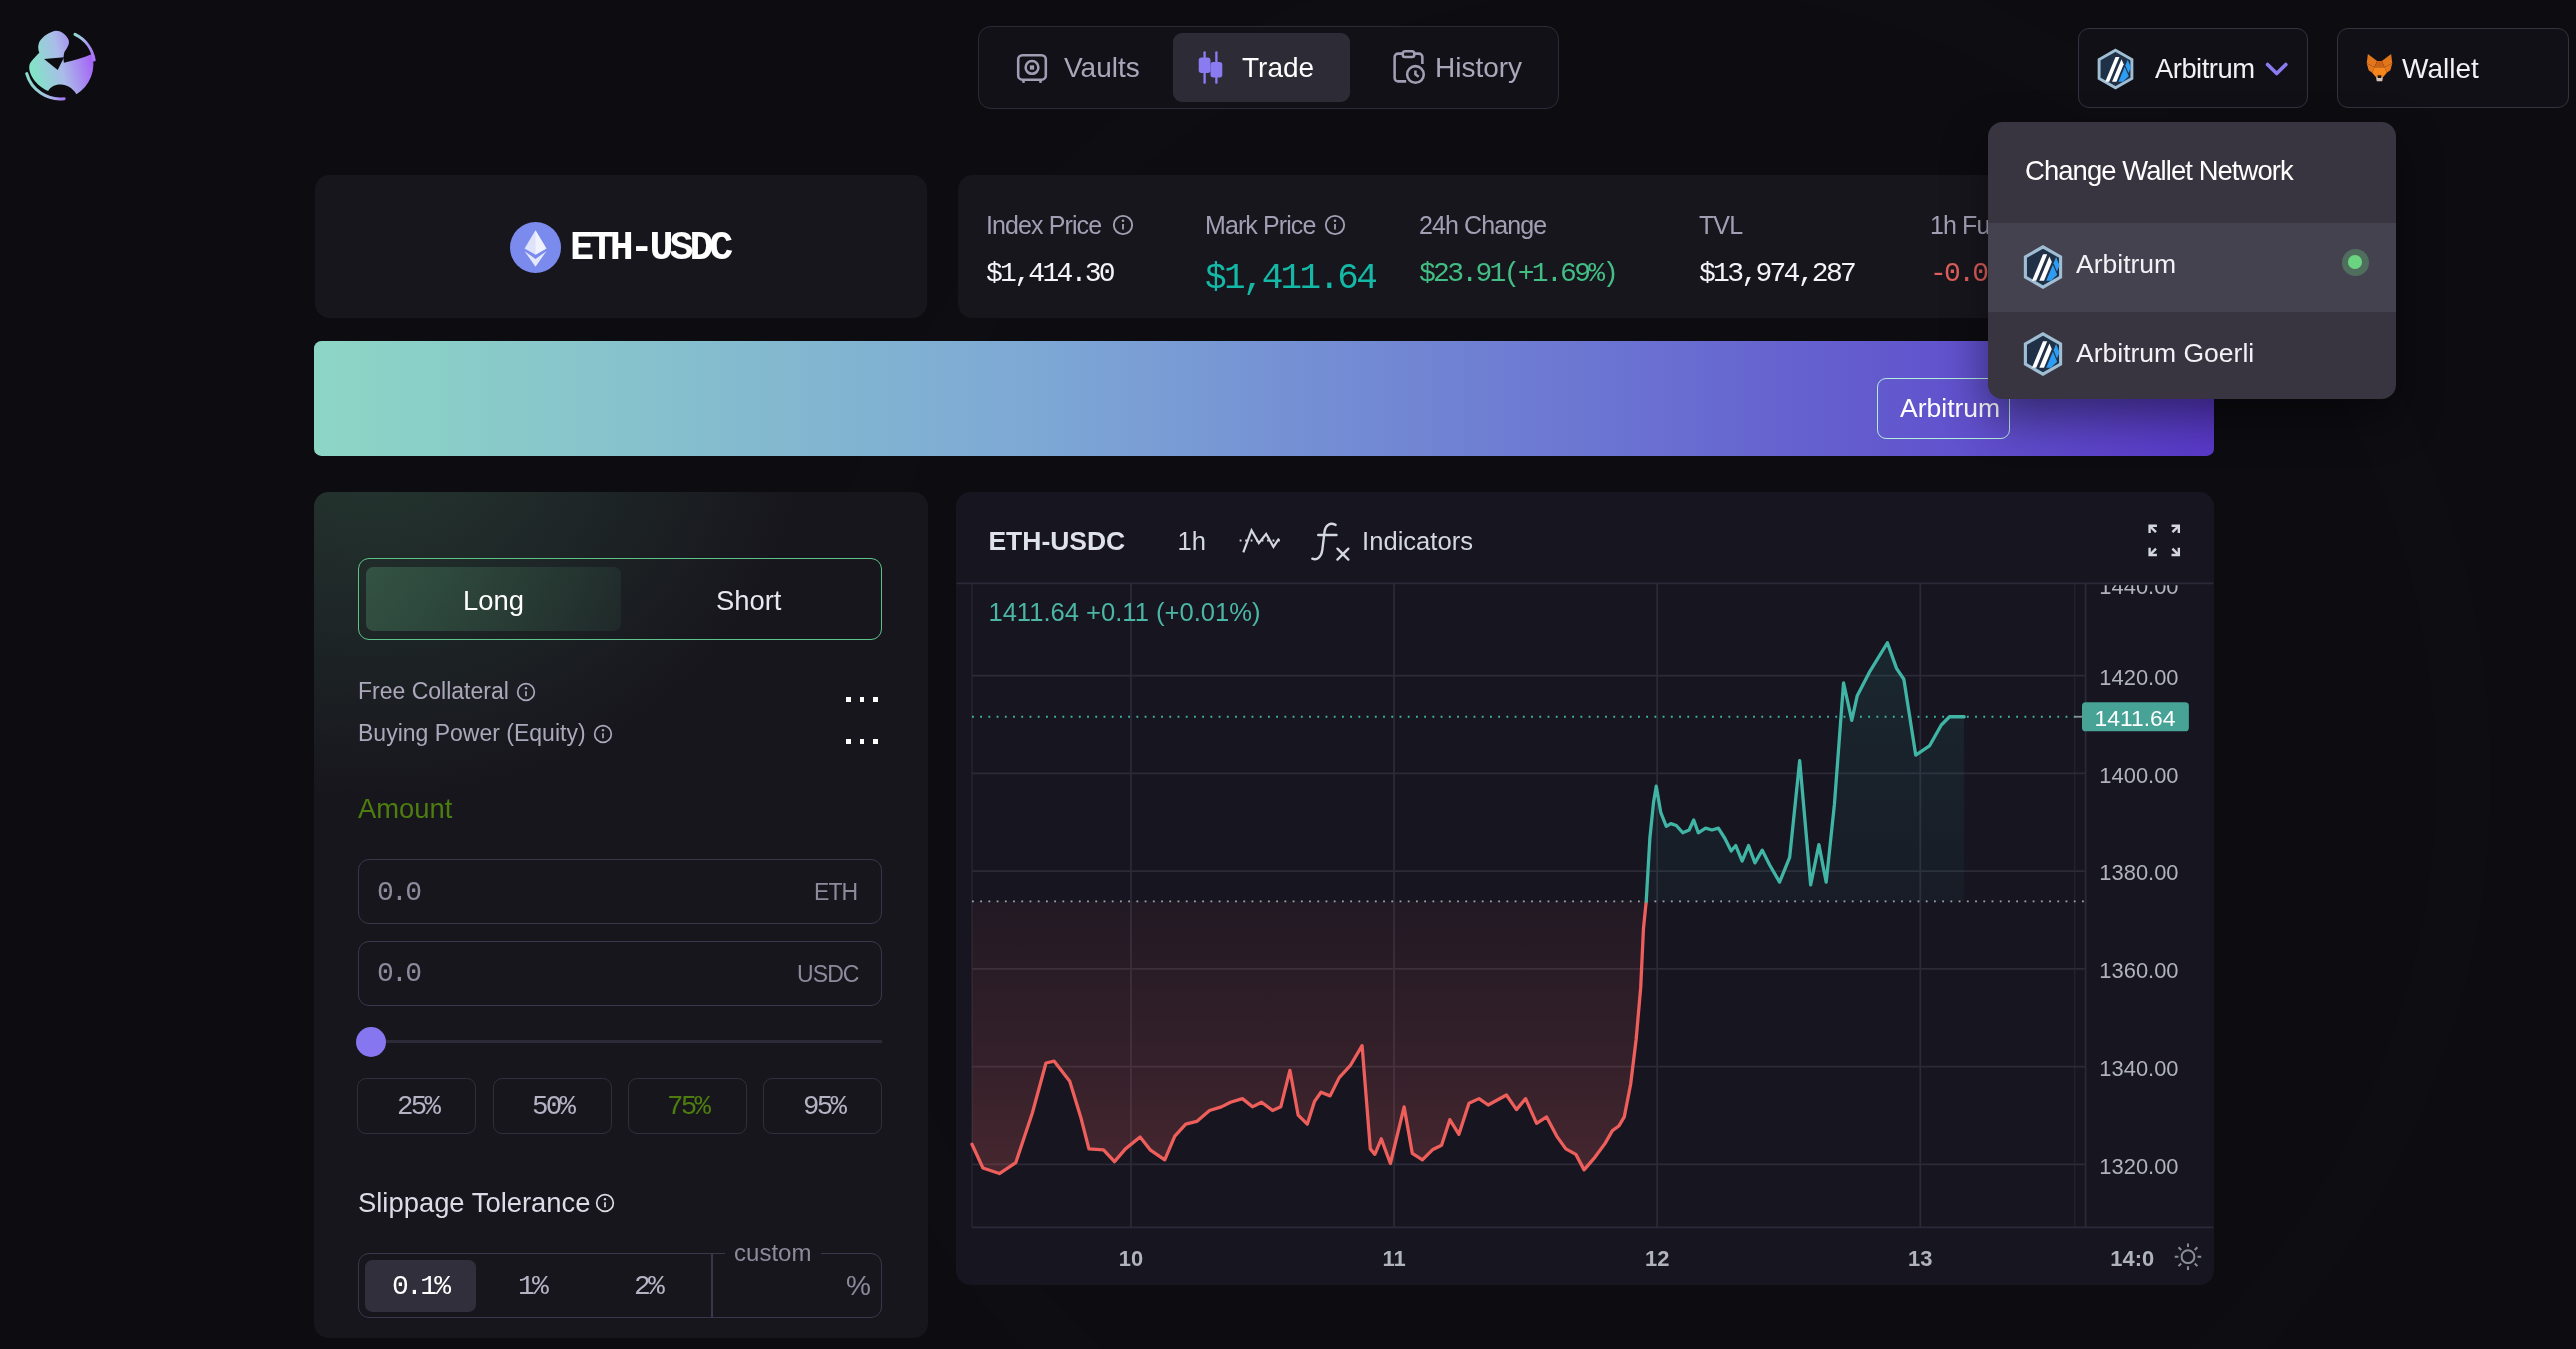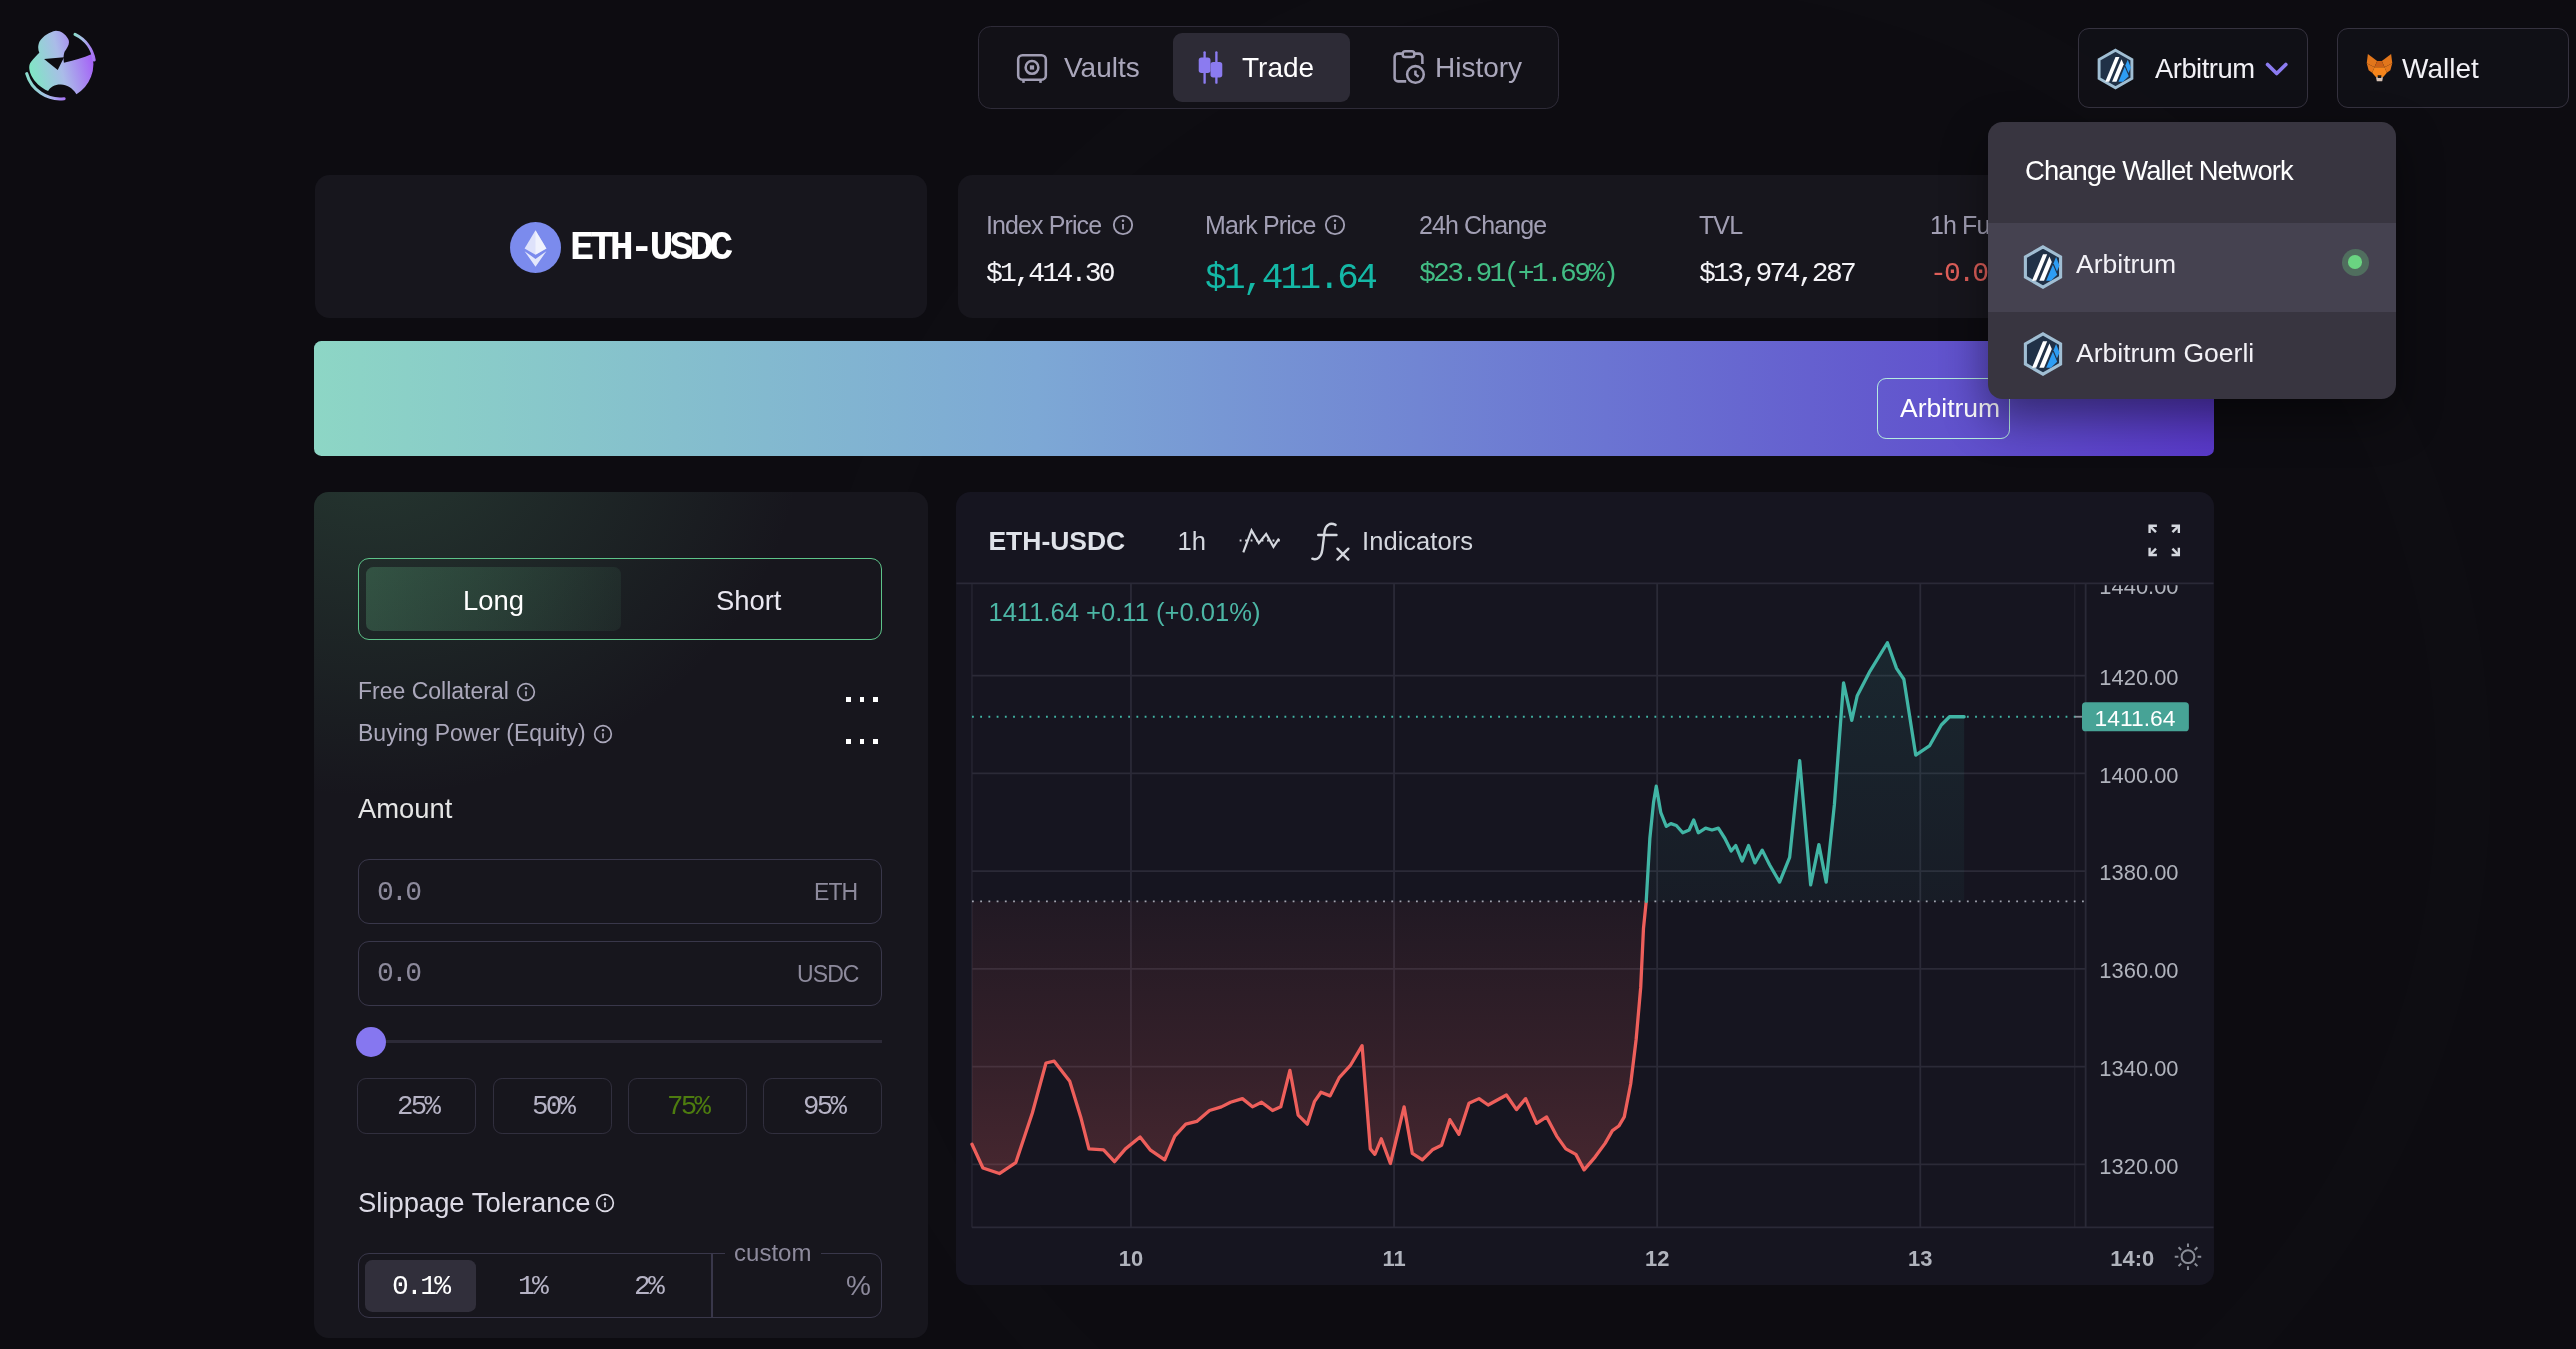--- a/index.html
+++ b/index.html
@@ -164,21 +164,21 @@
       <circle cx="12" cy="12" r="10"></circle>
       <line x1="12" y1="11" x2="12" y2="17"></line>
       <circle cx="12" cy="7.4" r="1.4" fill="#aba8bb" stroke="none"></circle>
     </svg>
   <div class="abs" style="left:846px;top:739px;width:32px;height:5.5px;">
     <i class="abs" style="left:0;width:4.6px;height:4.6px;background:#fff;"></i>
       <i class="abs" style="left:13.7px;width:4.6px;height:4.6px;background:#fff;"></i>
       <i class="abs" style="left:27.4px;width:4.6px;height:4.6px;background:#fff;"></i>
   </div>
 
-  <div class="abs" style="left:358px;top:793px;font-size:27.4px;font-weight:500;color:#e5e5e5;">Amount</div>
+  <div class="abs" style="left:358px;top:793px;font-size:27.4px;font-weight:500;color:#4d7c0f;">Amount</div>
   <div class="abs" style="left:358px;top:859px;width:524px;height:65px;border:1.8px solid #39374a;border-radius:11px;"></div>
   <div class="abs mono" style="left:377px;top:877px;font-size:28px;letter-spacing:-2.7px;color:#8d8a9c;">0.0</div>
   <div class="abs" style="left:814px;top:879px;font-size:23px;letter-spacing:-0.9px;color:#8d8a9c;">ETH</div>
   <div class="abs" style="left:358px;top:941px;width:524px;height:65px;border:1.8px solid #39374a;border-radius:11px;"></div>
   <div class="abs mono" style="left:377px;top:958px;font-size:28px;letter-spacing:-2.7px;color:#8d8a9c;">0.0</div>
   <div class="abs" style="left:797px;top:961px;font-size:23px;letter-spacing:-0.9px;color:#8d8a9c;">USDC</div>
 
   <div class="abs" style="left:370px;top:1040px;width:512px;height:2.7px;background:#2c2a37;"></div>
   <div class="abs" style="left:356px;top:1027px;width:30px;height:30px;border-radius:50%;background:#8677f0;"></div>
 

